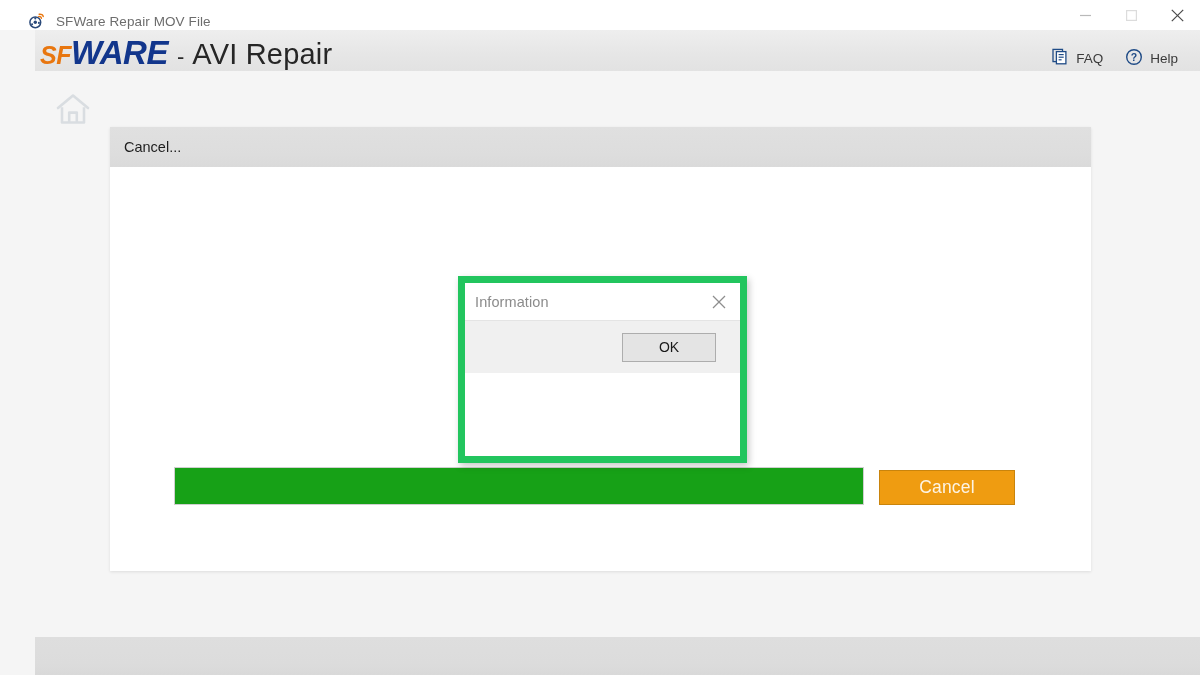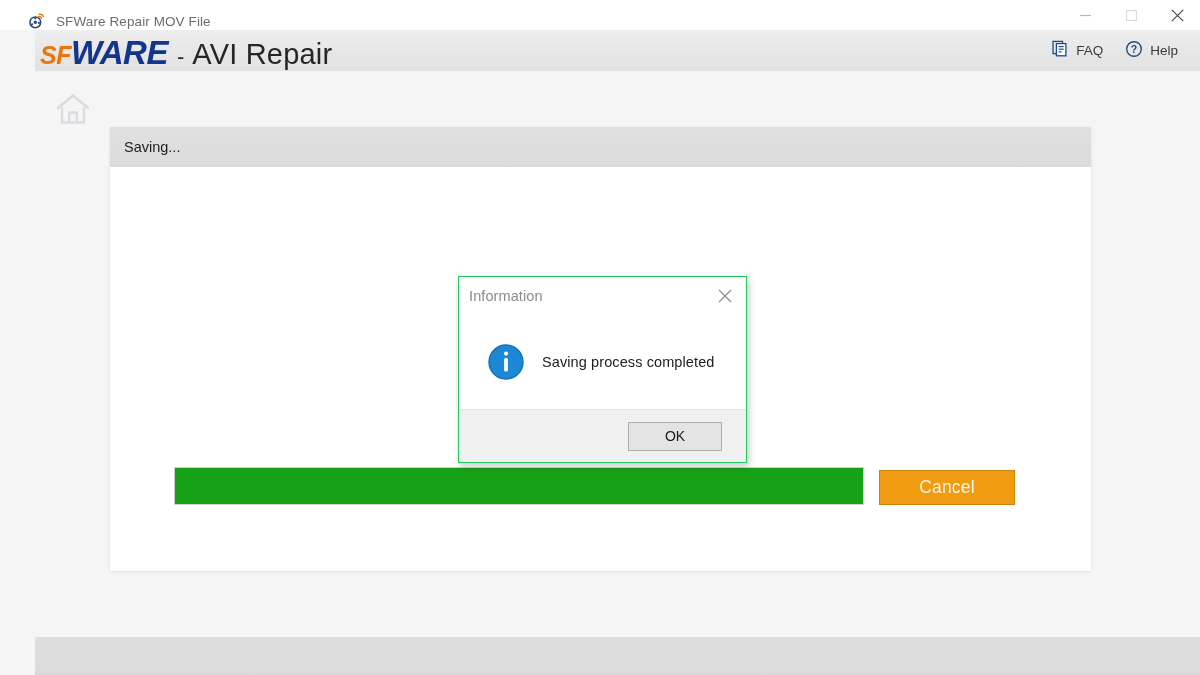--- a/index.html
+++ b/index.html
@@ -98,21 +98,21 @@
     color: #2b2b2b;
     margin: 0 8px 0 9px;
   }
   .brand-module {
     font-size: 29px;
     color: #262626;
     letter-spacing: .2px;
   }
   .header-actions {
     position: absolute;
-    right: 22px; top: 0;
+    right: 22px; top: 8px;
     height: 41px;
     display: flex;
     align-items: center;
     gap: 22px;
   }
   .hdr-action {
     display: flex;
     align-items: center;
     gap: 7px;
     cursor: default;
@@ -215,21 +215,21 @@
   }
 
   
   .modal {
     position: absolute;
     left: 458px;
     top: 276px;
     width: 289px;
     height: 187px;
     background: #ffffff;
-    border: 1px solid #22c55e;
+    border: 7px solid #22c55e;
     box-shadow: 2px 3px 7px rgba(0,0,0,.22);
     box-sizing: border-box;
     display: flex;
     flex-direction: column;
   }
   .modal-titlebar {
     height: 37px;
     background: #ffffff;
     display: flex;
     align-items: center;
@@ -369,21 +369,21 @@
           <path d="M5 19 L20 6.5 L35 19" fill="none" stroke="#d9dde1" stroke-width="2.6" stroke-linejoin="round" stroke-linecap="round"></path>
           <path d="M9 18.2 V33.5 H31 V18.2" fill="none" stroke="#d9dde1" stroke-width="2.6" stroke-linejoin="round"></path>
           <path d="M16.2 33.5 V23.6 H23.8 V33.5" fill="none" stroke="#d9dde1" stroke-width="2.6" stroke-linejoin="round"></path>
         </svg>
       </span>
     </div>
   </div>
 
   <div class="panel">
     <div class="panel-header">
-      <span class="panel-header-title">Saving...</span>
+      <span class="panel-header-title">Cancel...</span>
     </div>
     <div class="panel-body">
 
       <span class="media-graphic">
         <svg width="210" height="130" viewBox="0 0 210 130">
           <circle cx="62" cy="66" r="44" fill="none" stroke="#1b3055" stroke-width="2.6"></circle>
           <circle cx="148" cy="66" r="44" fill="none" stroke="#1b3055" stroke-width="2.6"></circle>
         </svg>
       </span>
 
@@ -401,29 +401,18 @@
   <div class="modal">
     <div class="modal-titlebar">
       <span class="modal-title">Information</span>
       <span class="modal-close">
         <svg width="16" height="16" viewBox="0 0 16 16">
           <line x1="2" y1="2" x2="14" y2="14" stroke="#8e8e8e" stroke-width="1.3"></line>
           <line x1="14" y1="2" x2="2" y2="14" stroke="#8e8e8e" stroke-width="1.3"></line>
         </svg>
       </span>
     </div>
-    <div class="modal-content">
-      <span class="info-icon">
-        <svg width="36" height="36" viewBox="0 0 36 36">
-          <circle cx="18" cy="18" r="17" fill="#1c87d4"></circle>
-          <circle cx="18" cy="18" r="17" fill="none" stroke="#1570b5" stroke-width="1.4"></circle>
-          <circle cx="18" cy="9.6" r="2.1" fill="#ffffff"></circle>
-          <rect x="16.1" y="14" width="3.8" height="13.5" rx="1.6" fill="#ffffff"></rect>
-        </svg>
-      </span>
-      <span class="modal-message">Saving process completed</span>
-    </div>
     <div class="modal-footer">
       <div class="ok-button">OK</div>
     </div>
   </div>
 
 </div>
 
 </body></html>

